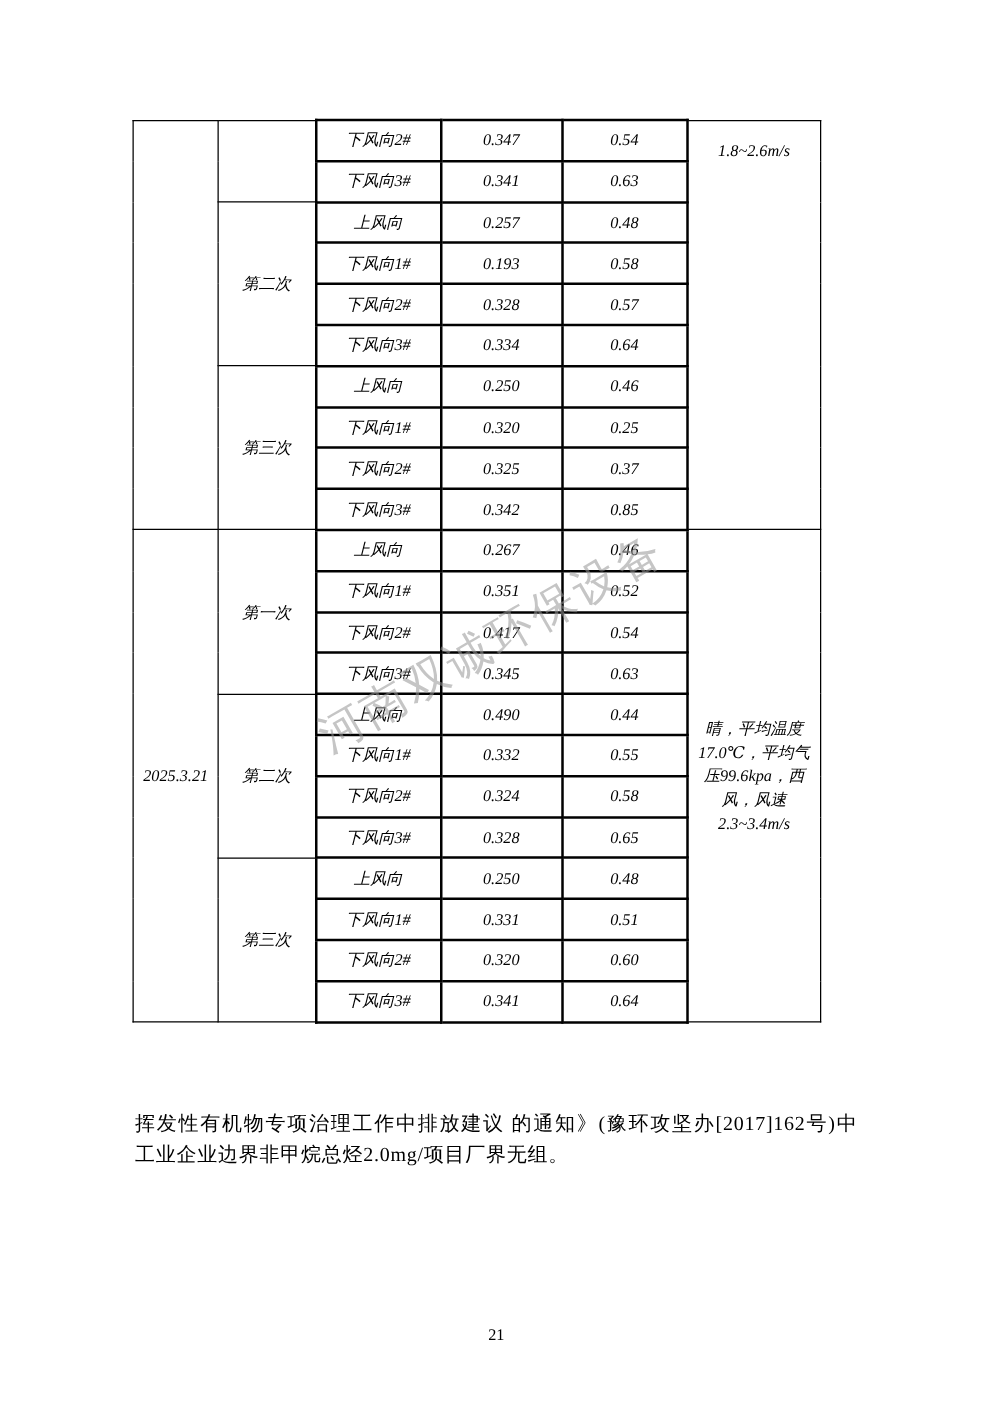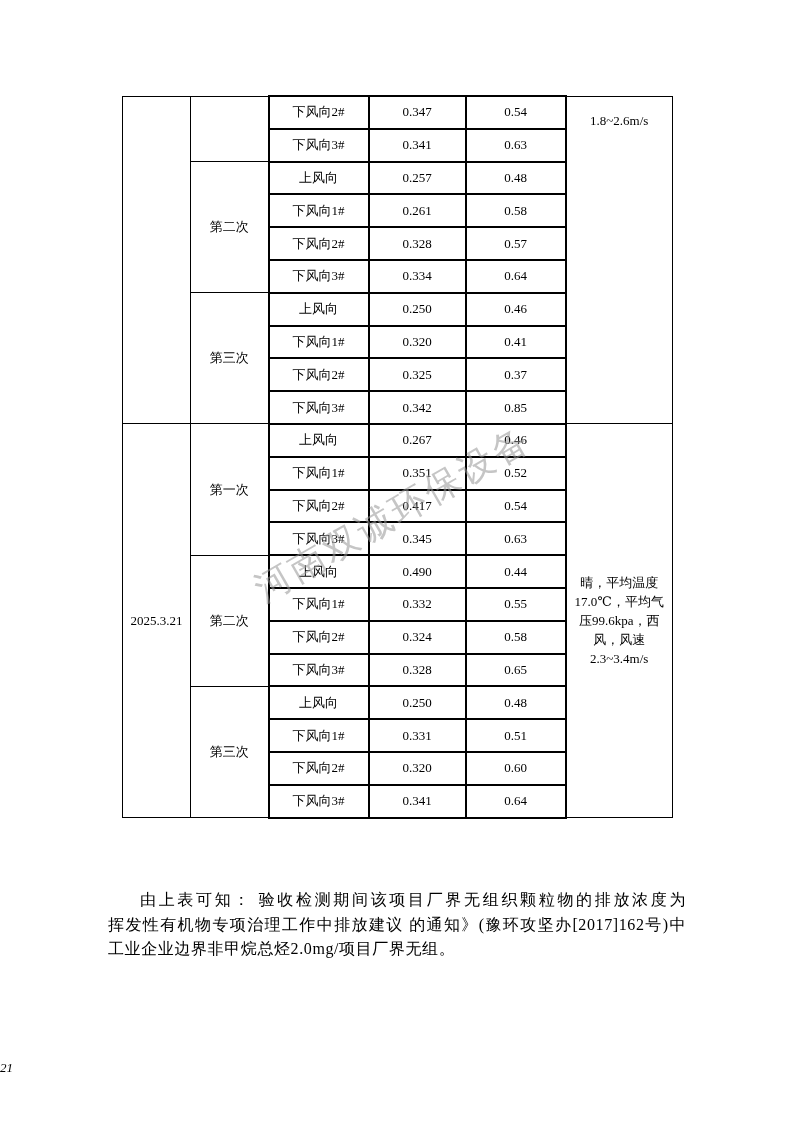--- a/index.html
+++ b/index.html
@@ -11,21 +11,22 @@
     margin: 0 auto;
     background: #ffffff;
     font-family: "Liberation Serif", "DejaVu Serif", serif;
     color: #000;
     overflow: hidden;
   }
   
   .table-wrap {
     position: absolute;
     top: 95px;
-    left: 122px;
+    left: 106px;
+    font-style: italic;
   }
   table.monitor {
     border-collapse: collapse;
     table-layout: fixed;
     width: 550px;
   }
   table.monitor td {
     border: 1px solid #000;
     height: 32.8px;
     text-align: center;
@@ -77,23 +78,22 @@
     white-space: normal;
   }
   .para-line.first { text-indent: 2em; }
   .para-line.last  { text-align-last: left; }
   
   .page-number {
     position: absolute;
     top: 1060px;
     left: 0;
     width: 100%;
-    text-align: left;
-    font-size: 13px;
-    font-style: italic;
+    text-align: center;
+    font-size: 13px;
   }
 </style>
 </head>
 <body>
 
 <div class="page">
 
   <div class="table-wrap">
     <table class="monitor">
       <colgroup>
@@ -119,21 +119,21 @@
             <td class="c-data">0.63</td>
           </tr>
           <tr>
             <td class="c-group" rowspan="4">第二次</td>
             <td class="c-data">上风向</td>
             <td class="c-data">0.257</td>
             <td class="c-data">0.48</td>
           </tr>
           <tr>
             <td class="c-data">下风向1#</td>
-            <td class="c-data">0.261</td>
+            <td class="c-data">0.193</td>
             <td class="c-data">0.58</td>
           </tr>
           <tr>
             <td class="c-data">下风向2#</td>
             <td class="c-data">0.328</td>
             <td class="c-data">0.57</td>
           </tr>
           <tr>
             <td class="c-data">下风向3#</td>
             <td class="c-data">0.334</td>
@@ -141,21 +141,21 @@
           </tr>
           <tr>
             <td class="c-group" rowspan="4">第三次</td>
             <td class="c-data">上风向</td>
             <td class="c-data">0.250</td>
             <td class="c-data">0.46</td>
           </tr>
           <tr>
             <td class="c-data">下风向1#</td>
             <td class="c-data">0.320</td>
-            <td class="c-data">0.41</td>
+            <td class="c-data">0.25</td>
           </tr>
           <tr>
             <td class="c-data">下风向2#</td>
             <td class="c-data">0.325</td>
             <td class="c-data">0.37</td>
           </tr>
           <tr>
             <td class="c-data">下风向3#</td>
             <td class="c-data">0.342</td>
             <td class="c-data">0.85</td>
@@ -225,20 +225,19 @@
             <td class="c-data">0.341</td>
             <td class="c-data">0.64</td>
           </tr>
         </tbody>
     </table>
   </div>
 
   <div class="watermark" style="color: rgb(150, 150, 150); opacity: 0.55;">河南双诚环保设备</div>
 
   <div class="summary">
-      <div class="para-line first">由上表可知： 验收检测期间该项目厂界无组织颗粒物的排放浓度为</div>
       <div class="para-line">挥发性有机物专项治理工作中排放建议 的通知》(豫环攻坚办[2017]162号)中</div>
       <div class="para-line last">工业企业边界非甲烷总烃2.0mg/项目厂界无组。</div>
     </div>
 
   <div class="page-number">21</div>
 
 </div>
 
 </body></html>

